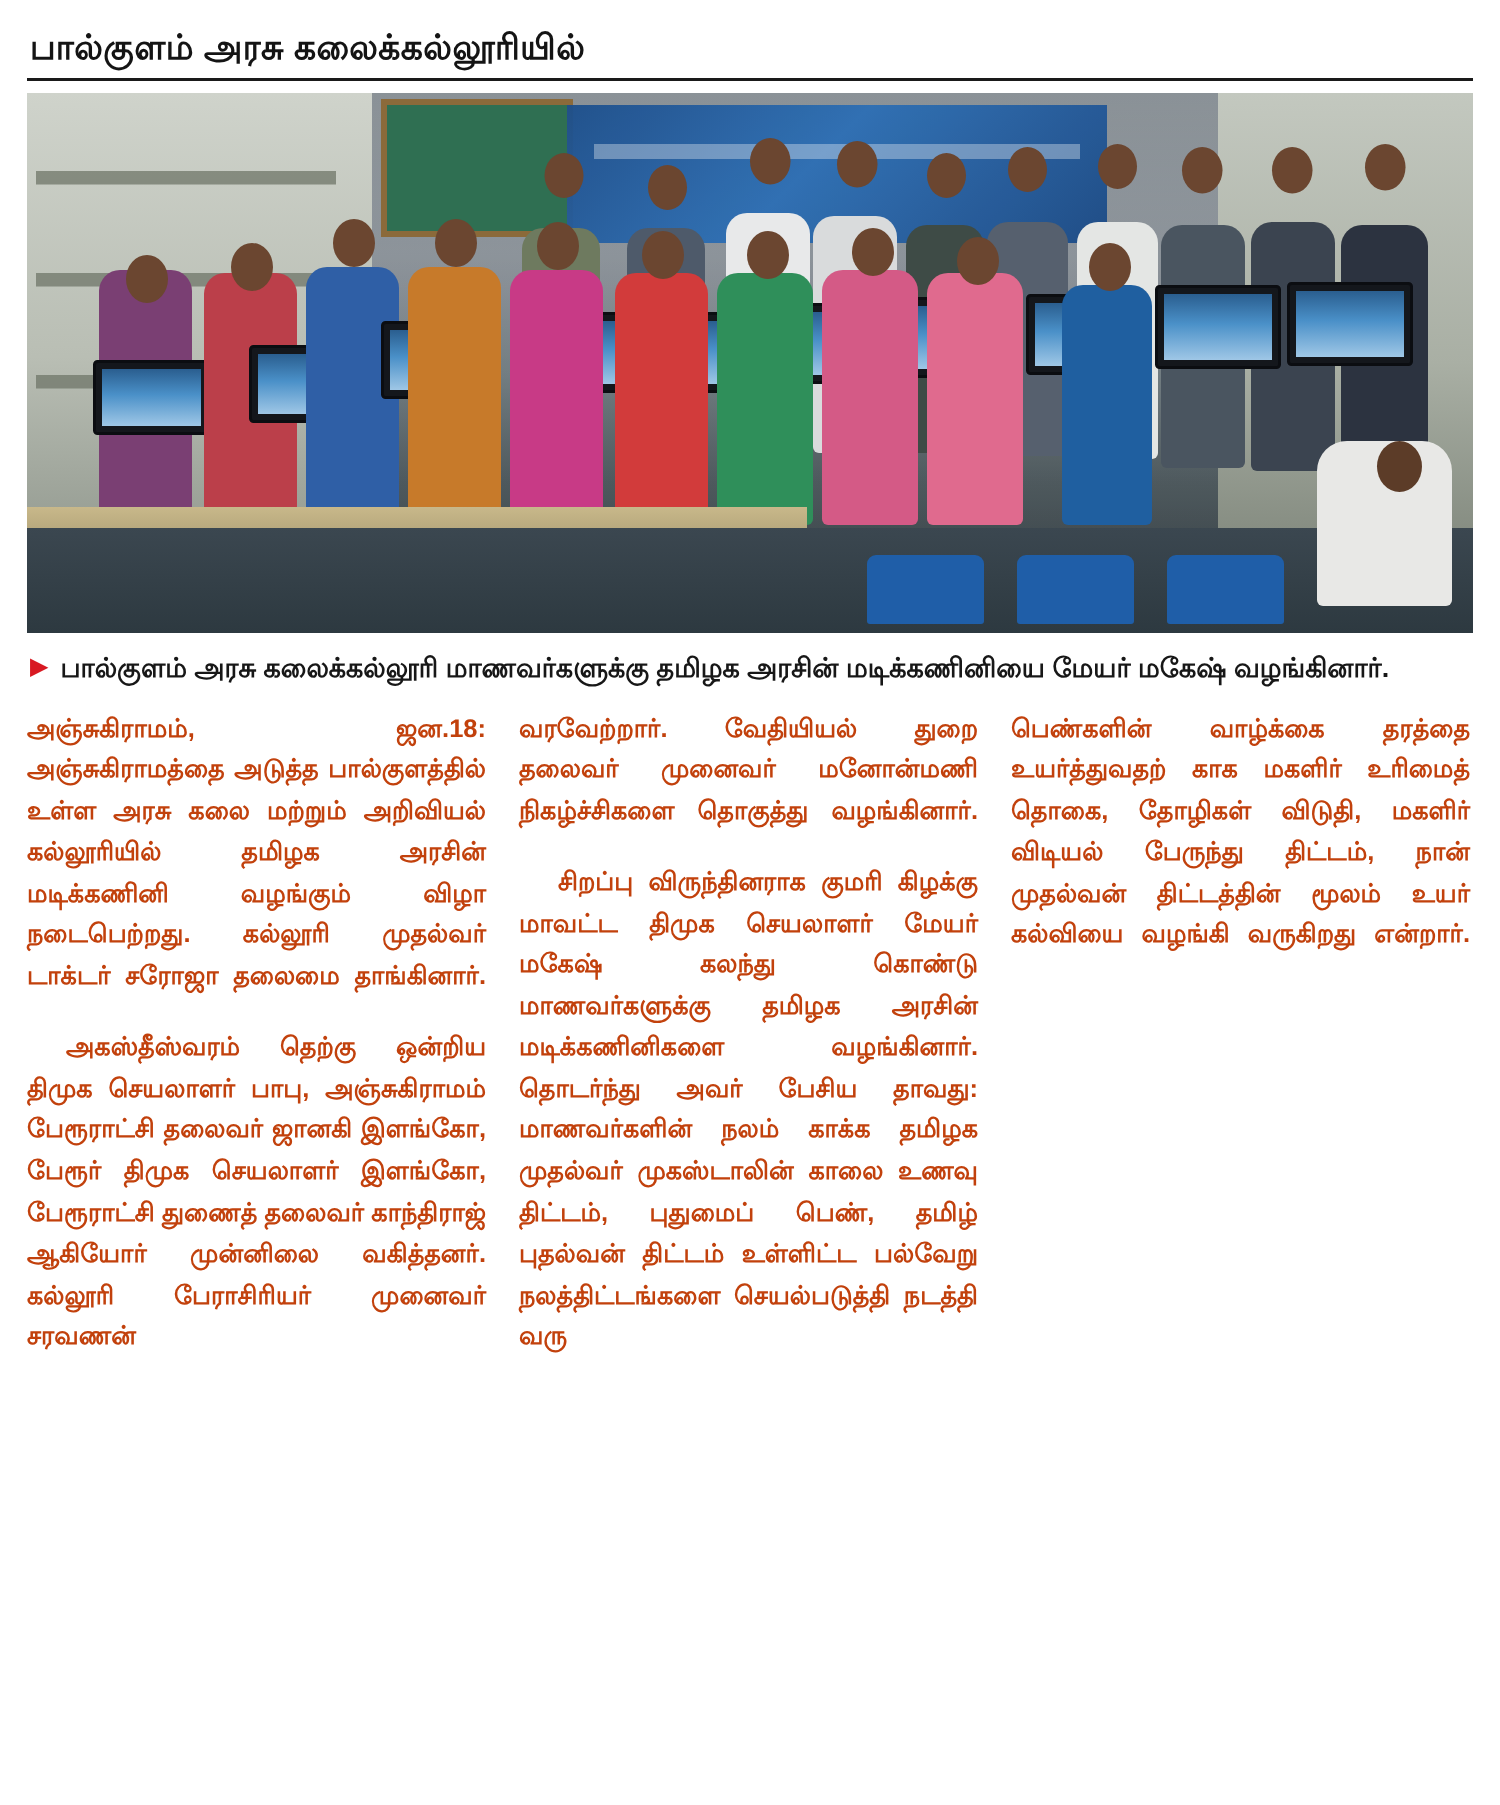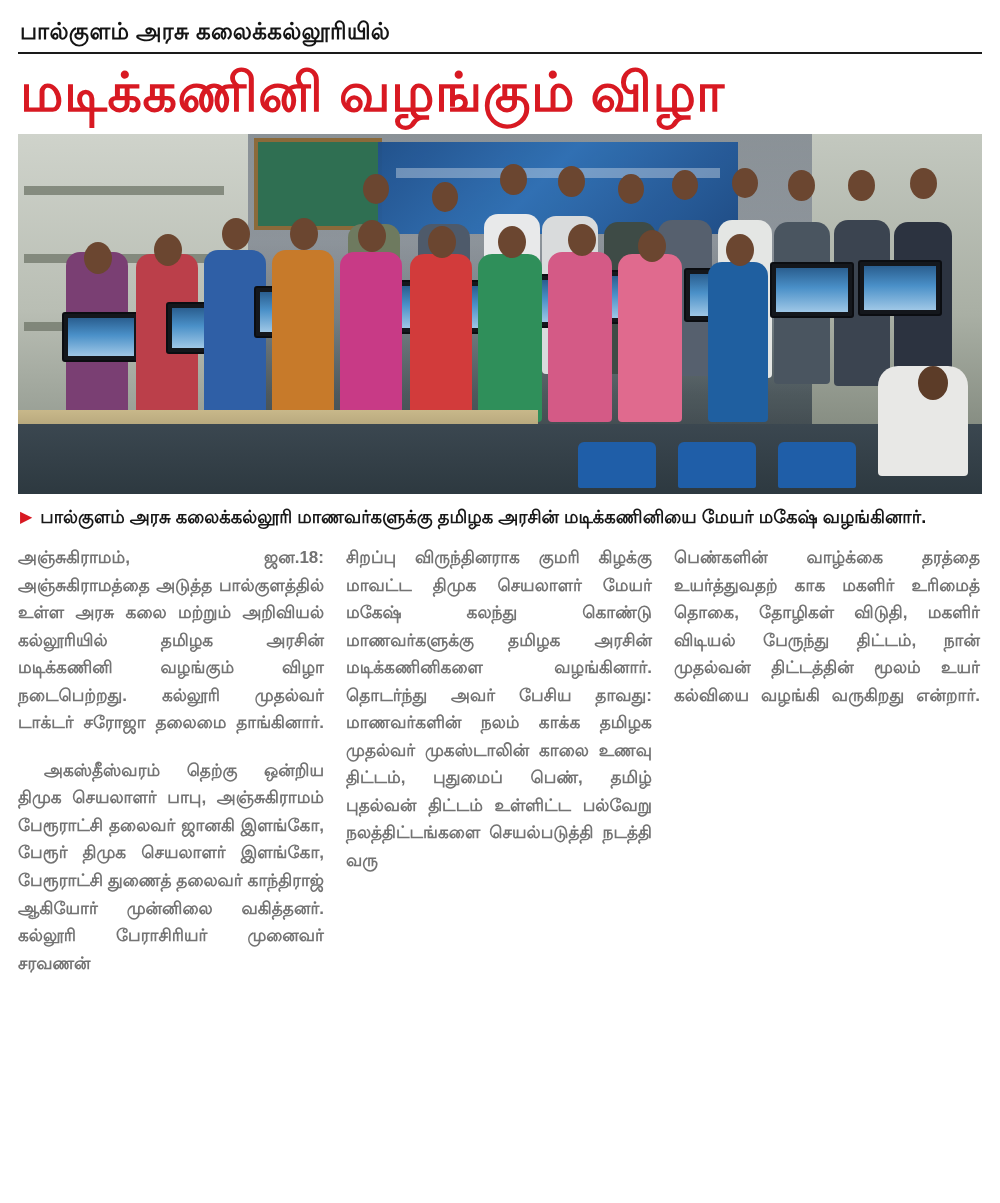--- a/index.html
+++ b/index.html
@@ -149,21 +149,21 @@
   .columns {
     display: flex;
     gap: 22px;
     margin-top: 2px;
   }
   .col {
     width: 306px;
     font-size: 17px;
     line-height: 1.62;
     text-align: justify;
-    color: #737373;
+    color: #c2410c;
     font-weight: 600;
   }
   .col p {
     margin: 0 0 0 0;
     text-align: justify;
     text-align-last: justify;
   }
   .col p + p {
     margin-top: 20px;
     text-indent: 26px;
@@ -174,21 +174,20 @@
 </style>
 </head>
 <body>
 
 <div class="page">
 
   <div class="kicker">பால்குளம் அரசு கலைக்கல்லூரியில்</div>
 
   <div class="rule"></div>
 
-  <div class="headline">மடிக்கணினி வழங்கும் விழா</div>
 
   <div class="photo-wrap">
     <div class="photo">
       <div class="wall-left"></div>
       <div class="shelf" style="top:52px"></div>
       <div class="shelf" style="top:120px"></div>
       <div class="shelf" style="top:188px"></div>
       <div class="greenboard"></div>
       <div class="banner"></div>
       <div class="wall-right"></div>
@@ -268,20 +267,21 @@
     <span class="caption-bullet">▶</span>
     <span class="caption-text">பால்குளம் அரசு கலைக்கல்லூரி மாணவர்களுக்கு தமிழக அரசின் மடிக்கணினியை மேயர் மகேஷ் வழங்கினார்.</span>
   </div>
 
   <div class="columns">
     <div class="col">
       <p><span class="dateline">அஞ்சுகிராமம், ஜன.18:</span> <span>அஞ்சுகிராமத்தை அடுத்த பால்குளத்தில் உள்ள அரசு கலை மற்றும் அறிவியல் கல்லூரியில் தமிழக அரசின் மடிக்கணினி வழங்கும் விழா நடைபெற்றது. கல்லூரி முதல்வர் டாக்டர் சரோஜா தலைமை தாங்கினார்.</span></p>
       <p>அகஸ்தீஸ்வரம் தெற்கு ஒன்றிய திமுக செயலாளர் பாபு, அஞ்சுகிராமம் பேரூராட்சி தலைவர் ஜானகி இளங்கோ, பேரூர் திமுக செயலாளர் இளங்கோ, பேரூராட்சி துணைத் தலைவர் காந்திராஜ் ஆகியோர் முன்னிலை வகித்தனர். கல்லூரி பேராசிரியர் முனைவர் சரவணன்</p>
     </div>
     <div class="col">
+      <p>வரவேற்றார். வேதியியல் துறை தலைவர் முனைவர் மனோன்மணி நிகழ்ச்சிகளை தொகுத்து வழங்கினார்.</p>
       <p>சிறப்பு விருந்தினராக குமரி கிழக்கு மாவட்ட திமுக செயலாளர் மேயர் மகேஷ் கலந்து கொண்டு மாணவர்களுக்கு தமிழக அரசின் மடிக்கணினிகளை வழங்கினார். தொடர்ந்து அவர் பேசிய தாவது: மாணவர்களின் நலம் காக்க தமிழக முதல்வர் முகஸ்டாலின் காலை உணவு திட்டம், புதுமைப் பெண், தமிழ் புதல்வன் திட்டம் உள்ளிட்ட பல்வேறு நலத்திட்டங்களை செயல்படுத்தி நடத்தி வரு</p>
     </div>
     <div class="col">
       <p>பெண்களின் வாழ்க்கை தரத்தை உயர்த்துவதற் காக மகளிர் உரிமைத் தொகை, தோழிகள் விடுதி, மகளிர் விடியல் பேருந்து திட்டம், நான் முதல்வன் திட்டத்தின் மூலம் உயர் கல்வியை வழங்கி வருகிறது என்றார்.</p>
     </div>
   </div>
 
 </div>
 
 </body></html>

